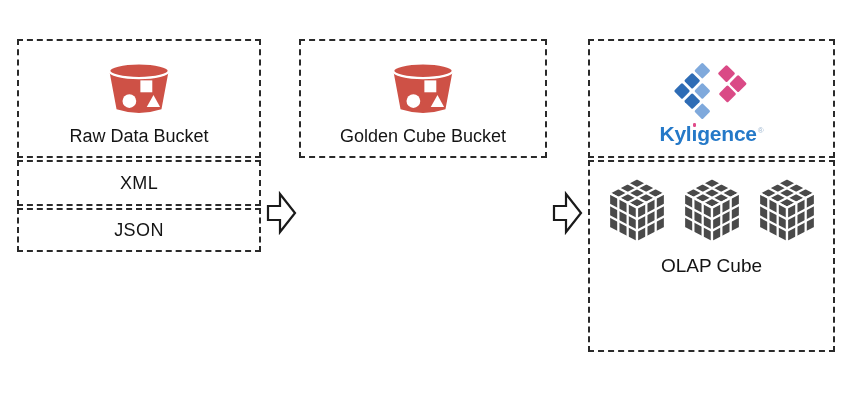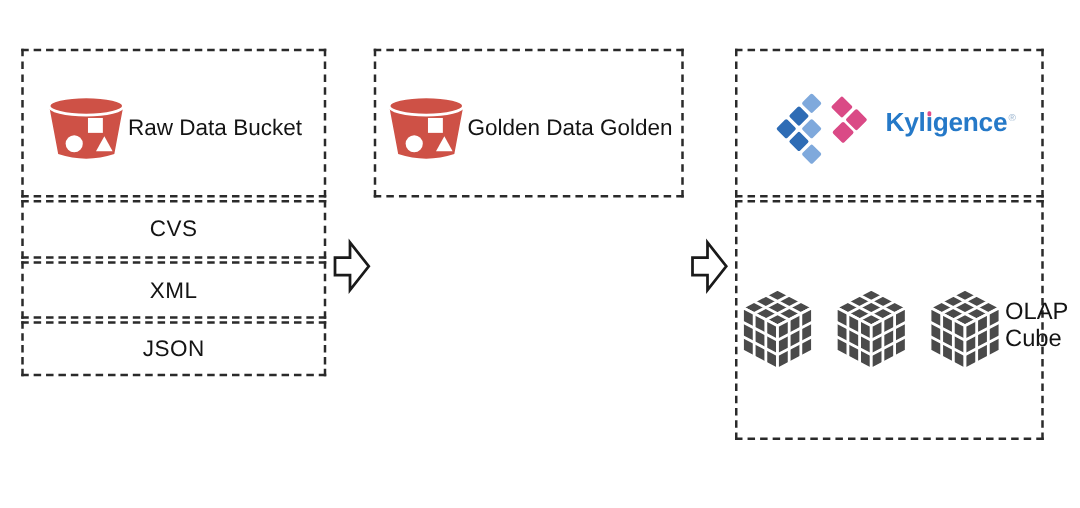--- a/index.html
+++ b/index.html
@@ -3,21 +3,21 @@
 <meta charset="utf-8">
 <style>
   html,body{margin:0;padding:0;background:#fff;}
   .stage{
     position:relative;width:864px;height:406px;background:#ffffff;overflow:hidden;
     font-family:"Liberation Sans","DejaVu Sans",sans-serif;color:#161616;
   }
   .panel{position:absolute;display:flex;flex-direction:column;gap:2px;}
   .dbox{
     border:2px dashed #2a2a2a;box-sizing:border-box;
-    display:flex;flex-direction:row;align-items:center;justify-content:center;
+    display:flex;flex-direction:column;align-items:center;justify-content:center;
   }
   .row-label{font-size:18px;letter-spacing:.4px;color:#141414;}
   .panel-title{font-size:18px;color:#141414;margin-top:7px;}
   
   #panel-raw{left:17px;top:39px;width:244px;}
   #panel-golden{left:299px;top:39px;width:248px;}
   #panel-olap{left:588px;top:39px;width:247px;}
   .hbox{height:119px;}
   #panel-raw .r1{height:47px;} #panel-raw .r2{height:46px;}
   #panel-raw .r3{height:44px;justify-content:center;} #panel-raw .r4{height:50px;}
@@ -76,41 +76,38 @@
     </defs>
   </svg>
 
   <div class="panel" id="panel-raw">
     <div class="dbox hbox">
       <svg class="bucket-svg" viewBox="0 0 72 62">
         <use href="#bucket"></use>
       </svg>
       <div class="panel-title">Raw Data Bucket</div>
     </div>
-    <div class="dbox r1">
-      <span class="row-label">CVS</span>
-    </div>
     <div class="dbox r2">
       <span class="row-label">XML</span>
     </div>
     <div class="dbox r3">
       <span class="row-label">JSON</span>
     </div>
   </div>
 
   <svg class="flow-arrow" id="arrow-1" viewBox="0 0 32 46">
     <use href="#blockArrow"></use>
   </svg>
 
   <div class="panel" id="panel-golden">
     <div class="dbox hbox">
       <svg class="bucket-svg" viewBox="0 0 72 62">
         <use href="#bucket"></use>
       </svg>
-      <div class="panel-title">Golden Data Golden</div>
+      <div class="panel-title">Golden Cube Bucket</div>
     </div>
   </div>
 
   <svg class="flow-arrow" id="arrow-2" viewBox="0 0 32 46">
     <use href="#blockArrow"></use>
   </svg>
 
   <div class="panel" id="panel-olap">
     <div class="dbox hbox">
       <svg class="kyl-logo" viewBox="0 -3 100 62">

